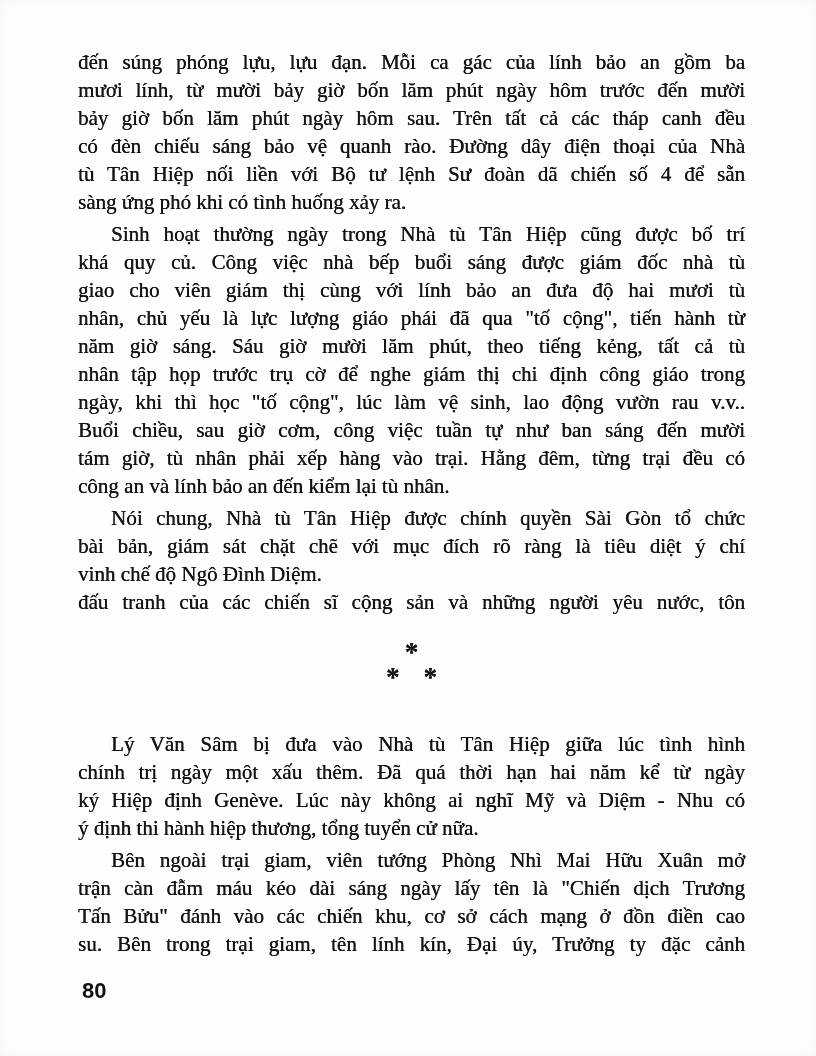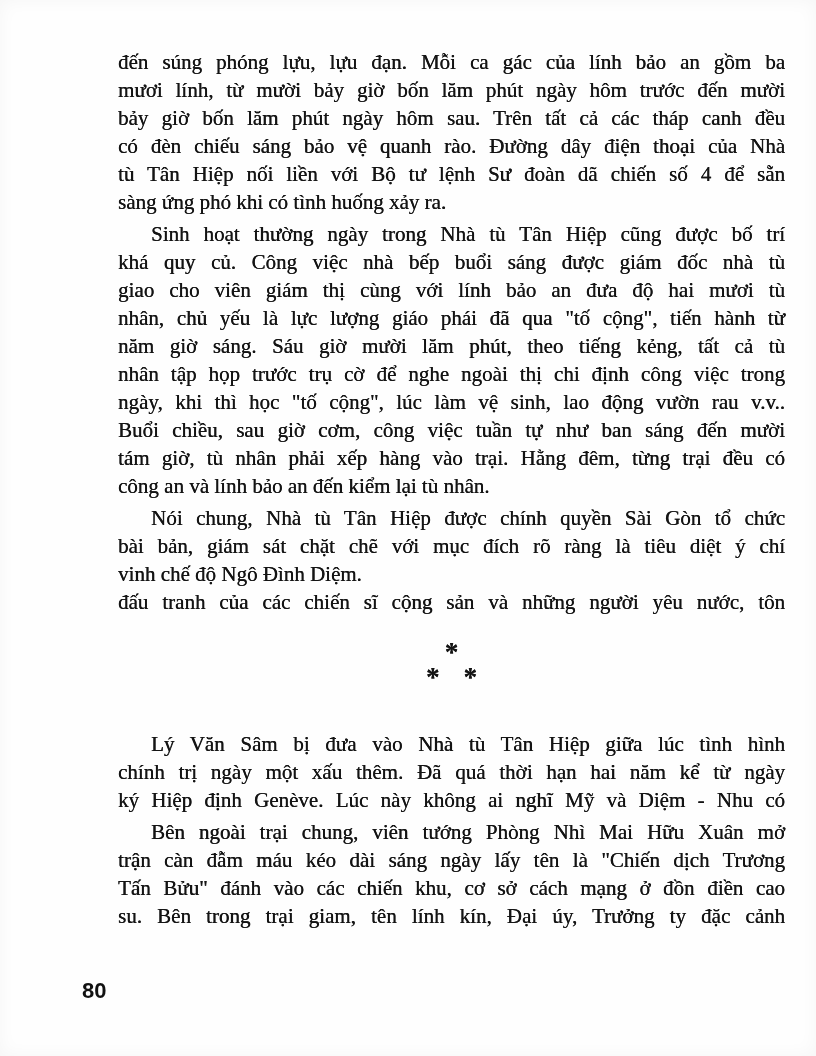--- a/index.html
+++ b/index.html
@@ -14,21 +14,20 @@
     font-family: "Liberation Serif", "DejaVu Serif", serif;
     color: #141414;
     box-shadow: inset 0 0 18px rgba(0,0,0,0.04);
   }
 
   .text-block {
     position: absolute;
     left: 78px;
     top: 48px;
     width: 667px;
-    margin-left: 40px;
   }
 
   .para { margin: 0; }
   .para + .para { margin-top: 4px; }
 
   .line {
     font-size: 21px;
     line-height: 28px;
     text-align: justify;
     text-align-last: justify;
@@ -80,21 +79,21 @@
       <div class="line">tù Tân Hiệp nối liền với Bộ tư lệnh Sư đoàn dã chiến số 4 để sẵn</div>
       <div class="line last">sàng ứng phó khi có tình huống xảy ra.</div>
     </div>
 
     <div class="para">
       <div class="line indent">Sinh hoạt thường ngày trong Nhà tù Tân Hiệp cũng được bố trí</div>
       <div class="line">khá quy củ. Công việc nhà bếp buổi sáng được giám đốc nhà tù</div>
       <div class="line">giao cho viên giám thị cùng với lính bảo an đưa độ hai mươi tù</div>
       <div class="line">nhân, chủ yếu là lực lượng giáo phái đã qua "tố cộng", tiến hành từ</div>
       <div class="line">năm giờ sáng. Sáu giờ mười lăm phút, theo tiếng kẻng, tất cả tù</div>
-      <div class="line">nhân tập họp trước trụ cờ để nghe ngoài thị chi định công việc trong</div>
+      <div class="line">nhân tập họp trước trụ cờ để nghe giám thị chi định công giáo trong</div>
       <div class="line">ngày, khi thì học "tố cộng", lúc làm vệ sinh, lao động vườn rau v.v..</div>
       <div class="line">Buổi chiều, sau giờ cơm, công việc tuần tự như ban sáng đến mười</div>
       <div class="line">tám giờ, tù nhân phải xếp hàng vào trại. Hằng đêm, từng trại đều có</div>
       <div class="line last">công an và lính bảo an đến kiểm lại tù nhân.</div>
     </div>
 
     <div class="para">
       <div class="line indent">Nói chung, Nhà tù Tân Hiệp được chính quyền Sài Gòn tổ chức</div>
       <div class="line">bài bản, giám sát chặt chẽ với mục đích rõ ràng là tiêu diệt ý chí</div>
       <div class="line last">vinh chế độ Ngô Đình Diệm.</div>
@@ -106,24 +105,25 @@
       <div class="sep-row">
         <span class="sep-star">*</span>
         <span class="sep-star">*</span>
       </div>
     </div>
 
     <div class="para">
       <div class="line indent">Lý Văn Sâm bị đưa vào Nhà tù Tân Hiệp giữa lúc tình hình</div>
       <div class="line">chính trị ngày một xấu thêm. Đã quá thời hạn hai năm kể từ ngày</div>
       <div class="line">ký Hiệp định Genève. Lúc này không ai nghĩ Mỹ và Diệm - Nhu có</div>
+      <div class="line last">ý định thi hành hiệp thương, tổng tuyển cử nữa.</div>
     </div>
 
     <div class="para">
-      <div class="line indent">Bên ngoài trại chung, viên tướng Phòng Nhì Mai Hữu Xuân mở</div>
+      <div class="line indent">Bên ngoài trại giam, viên tướng Phòng Nhì Mai Hữu Xuân mở</div>
       <div class="line">trận càn đẫm máu kéo dài sáng ngày lấy tên là "Chiến dịch Trương</div>
       <div class="line">Tấn Bửu" đánh vào các chiến khu, cơ sở cách mạng ở đồn điền cao</div>
       <div class="line">su. Bên trong trại giam, tên lính kín, Đại úy, Trưởng ty đặc cảnh</div>
     </div>
 
   </div>
 
   <div class="page-number">80</div>
 </div>
 

